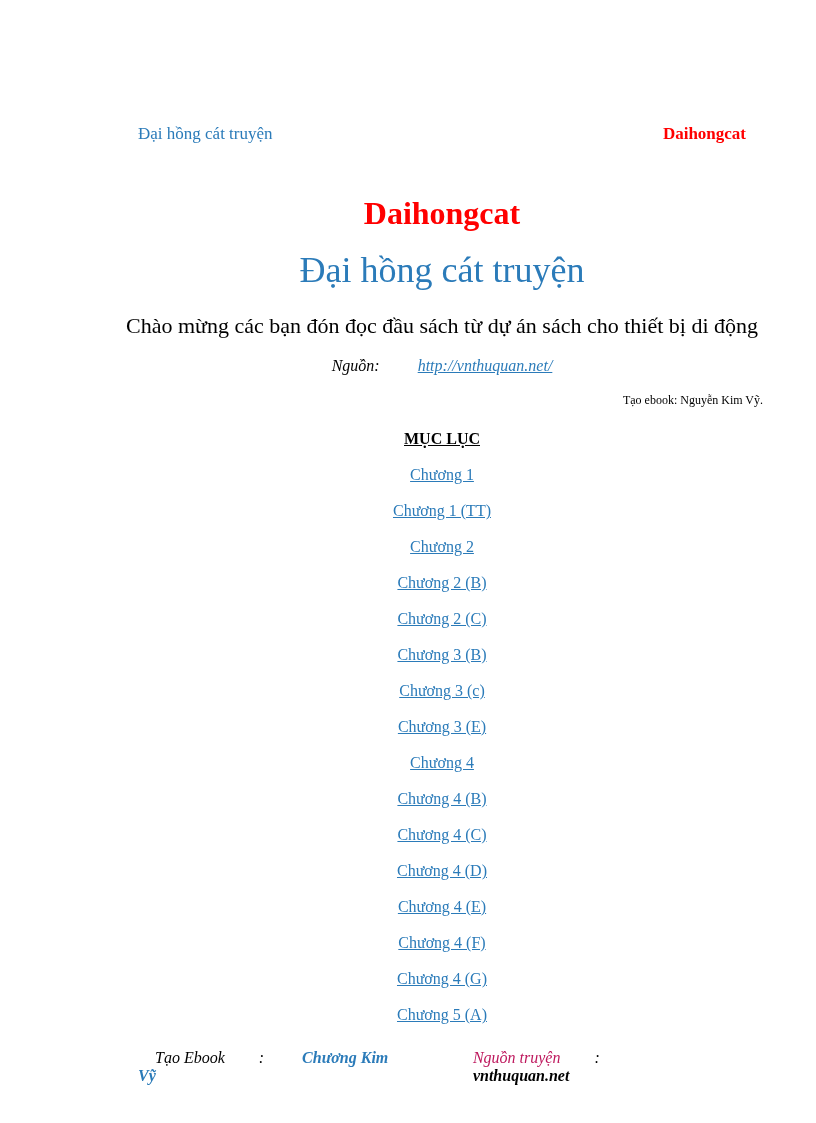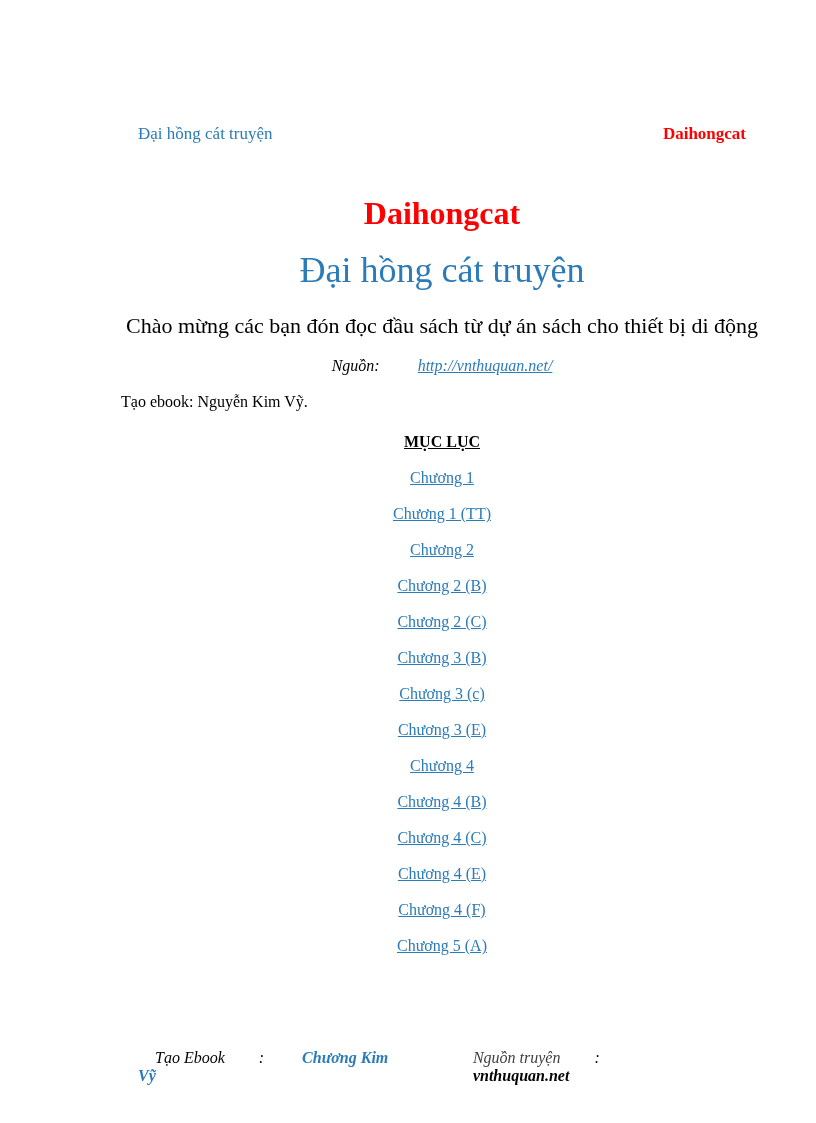--- a/index.html
+++ b/index.html
@@ -42,22 +42,22 @@
       text-align: center;
       font-style: italic;
       font-size: 16px;
       margin-bottom: 18px;
     }
     .source-link {
       color: #2b7bb9;
       text-decoration: underline;
     }
     .creator-line {
-      text-align: left;
-      font-size: 16px;
+      text-align: right;
+      font-size: 12px;
       margin-bottom: 22px;
     }
     .toc-heading {
       text-align: center;
       font-weight: bold;
       text-decoration: underline;
       font-size: 16px;
       margin-bottom: 18px;
     }
     .toc-list {
@@ -75,21 +75,21 @@
       left: 70px;
       right: 70px;
       bottom: 38px;
       display: flex;
       justify-content: space-between;
       font-size: 16px;
       font-style: italic;
     }
     .footer-left-label { color: #000; }
     .footer-left-name { color: #2b7bb9; font-weight: bold; }
-    .footer-right-label { color: #404040; }
+    .footer-right-label { color: #be185d; }
     .footer-right-src { color: #000; font-weight: bold; }
   </style>
 </head>
 <body>
 
 <div class="header-row">
   <span class="header-left">Đại hồng cát truyện</span>
   <span class="header-right">Daihongcat</span>
 </div>
 
@@ -111,22 +111,24 @@
   <a class="toc-item">Chương 1 (TT)</a>
   <a class="toc-item">Chương 2</a>
   <a class="toc-item">Chương 2 (B)</a>
   <a class="toc-item">Chương 2 (C)</a>
   <a class="toc-item">Chương 3 (B)</a>
   <a class="toc-item">Chương 3 (c)</a>
   <a class="toc-item">Chương 3 (E)</a>
   <a class="toc-item">Chương 4</a>
   <a class="toc-item">Chương 4 (B)</a>
   <a class="toc-item">Chương 4 (C)</a>
+  <a class="toc-item">Chương 4 (D)</a>
   <a class="toc-item">Chương 4 (E)</a>
   <a class="toc-item">Chương 4 (F)</a>
+  <a class="toc-item">Chương 4 (G)</a>
   <a class="toc-item">Chương 5 (A)</a>
 </div>
 
 <div class="footer-row">
   <span>
     <span class="footer-left-label">Tạo Ebook</span><span>: </span><span class="footer-left-name">Chương Kim Vỹ</span>
   </span>
   <span>
     <span class="footer-right-label">Nguồn truyện</span><span>: </span><span class="footer-right-src">vnthuquan.net</span>
   </span>

